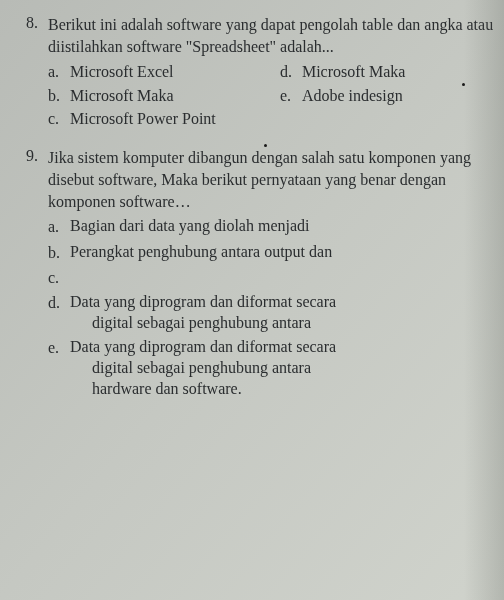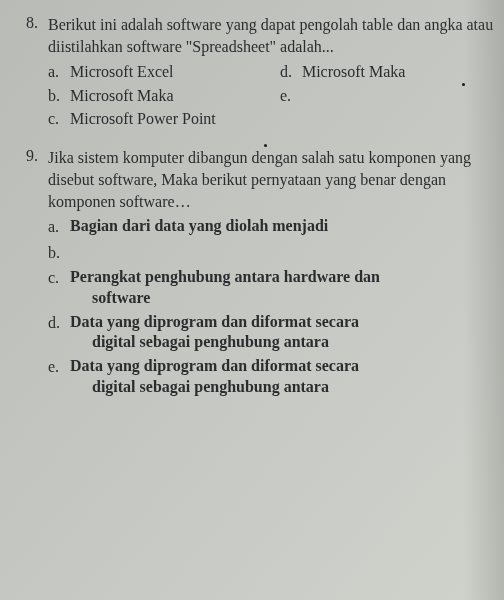--- a/index.html
+++ b/index.html
@@ -58,21 +58,20 @@
     }
     .opts-single {
       padding-left: 30px;
       margin-top: 4px;
     }
     .opts-single .opt {
       margin-bottom: 3px;
     }
     .opts-single .opt-text {
       line-height: 1.3;
-      font-weight: bold;
     }
     .sub-indent {
       padding-left: 22px;
     }
     .dot {
       position: absolute;
       width: 3px;
       height: 3px;
       background: #1a1a1a;
       border-radius: 50%;
@@ -112,62 +111,63 @@
         <span class="opt-text">Microsoft Power Point</span>
       </div>
     </div>
     <div class="col-right">
       <div class="opt">
         <span class="opt-label">d.</span>
         <span class="opt-text">Microsoft Maka</span>
       </div>
       <div class="opt">
         <span class="opt-label">e.</span>
+        <span class="opt-text">Adobe indesign</span>
       </div>
     </div>
   </div>
 </div>
 
 <div class="question">
   <div class="q-row">
     <div class="q-num">9.</div>
     <div class="q-text">Jika sistem komputer dibangun dengan salah satu komponen yang disebut software, Maka berikut pernyataan yang benar dengan komponen software…</div>
   </div>
   <div class="opts-single">
     <div class="opt">
       <span class="opt-label">a.</span>
       <span class="opt-text">
         <span>Bagian dari data yang diolah menjadi</span><br>
       </span>
     </div>
     <div class="opt">
       <span class="opt-label">b.</span>
       <span class="opt-text">
-        <br>
+        <span>Perangkat penghubung antara output dan</span><br>
       </span>
     </div>
     <div class="opt">
       <span class="opt-label">c.</span>
       <span class="opt-text">
-        <span>Perangkat penghubung antara hardware dan</span><br>
-        <span class="sub-indent">software</span>
+        <br>
       </span>
     </div>
     <div class="opt">
       <span class="opt-label">d.</span>
       <span class="opt-text">
         <span>Data yang diprogram dan diformat secara</span><br>
         <span class="sub-indent">digital sebagai penghubung antara</span><br>
       </span>
     </div>
     <div class="opt">
       <span class="opt-label">e.</span>
       <span class="opt-text">
         <span>Data yang diprogram dan diformat secara</span><br>
         <span class="sub-indent">digital sebagai penghubung antara</span><br>
+        <span class="sub-indent">hardware dan software.</span>
       </span>
     </div>
   </div>
 </div>
 
 <div class="dot dot1"></div>
 <div class="dot dot2"></div>
 <div class="shade-right"></div>
 
 </body></html>

